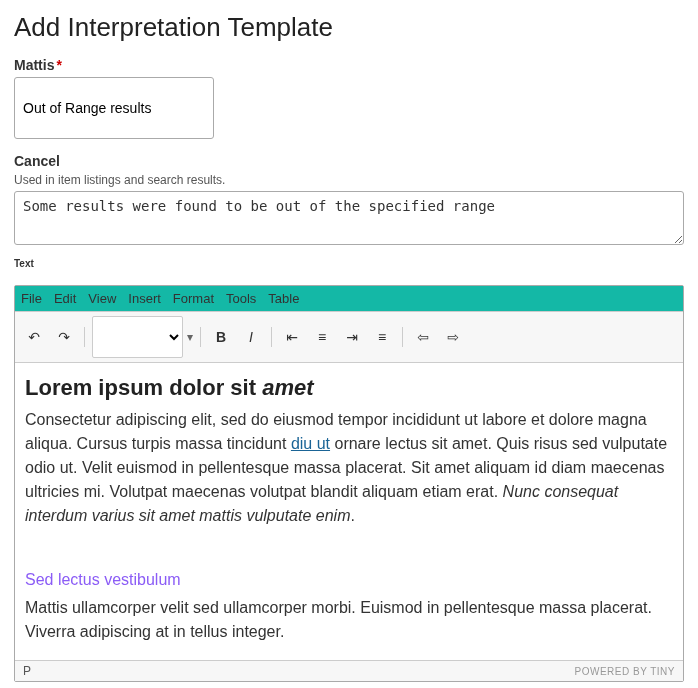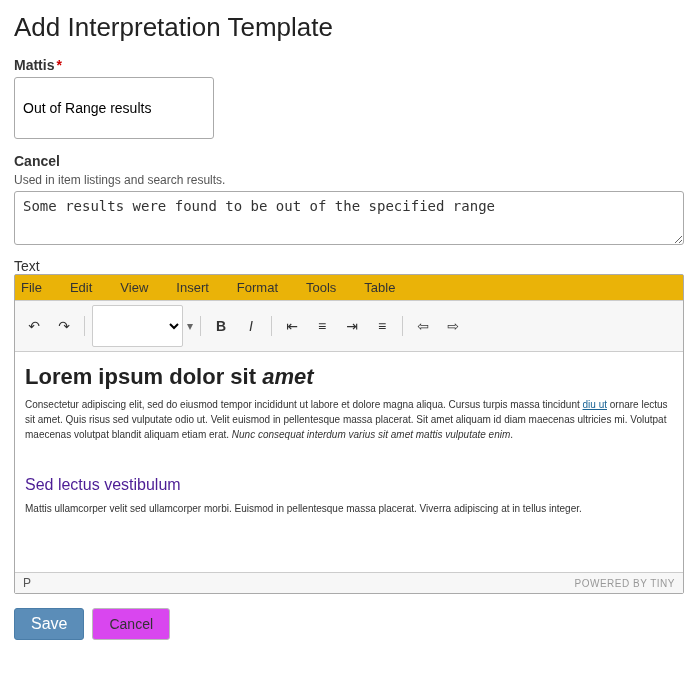--- a/index.html
+++ b/index.html
@@ -52,37 +52,37 @@
       height: 54px;
       border: 1px solid #aaa;
       border-radius: 3px;
       padding: 6px 8px;
       font-size: 14px;
       resize: vertical;
       color: #333;
     }
 
     .text-section-label {
-      font-weight: normal;
-      font-size: 14px;
-      margin-bottom: 0;
+      font-weight: bold;
+      font-size: 10px;
+      margin-bottom: 16px;
       margin-top: 10px;
     }
 
     .editor-wrapper {
       border: 1px solid #aaa;
       border-radius: 2px;
     }
 
     .editor-menubar {
       display: flex;
       border-bottom: 1px solid #ccc;
-      background: #eab308;
+      background: #14b8a6;
       padding: 3px 6px;
-      gap: 28px;
+      gap: 12px;
     }
     .editor-menubar span {
       font-size: 13px;
       color: #333;
       cursor: pointer;
       padding: 2px 0;
     }
 
     .editor-toolbar {
       display: flex;
@@ -140,32 +140,32 @@
       color: #222;
       margin-bottom: 4px;
       font-style: normal;
     }
     .editor-content h2 em {
       font-style: italic;
     }
 
     .editor-content p {
       margin-bottom: 8px;
-      font-size: 10px;
+      font-size: 16px;
     }
 
     .editor-content a {
       color: #1a6496;
       text-decoration: underline;
     }
 
     .editor-content h3 {
       font-size: 16px;
       font-weight: bold;
-      color: #4c1d95;
+      color: #8b5cf6;
       margin-bottom: 4px;
       font-weight: normal;
     }
 
     .editor-footer {
       border-top: 1px solid #ccc;
       background: #f7f7f7;
       padding: 3px 8px;
       display: flex;
       justify-content: space-between;

